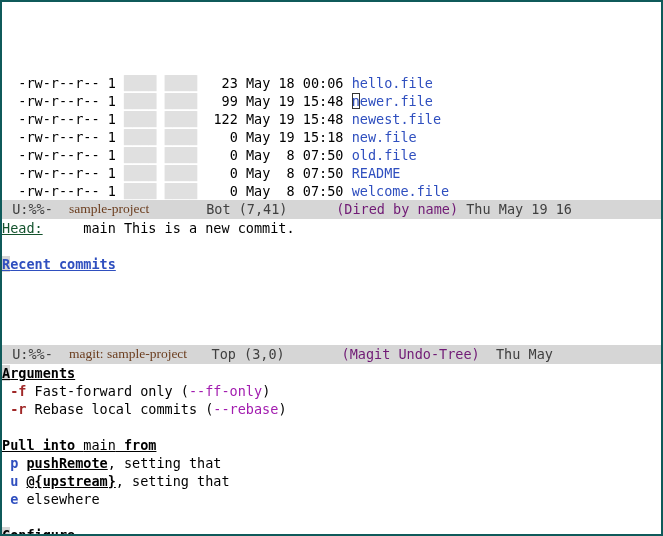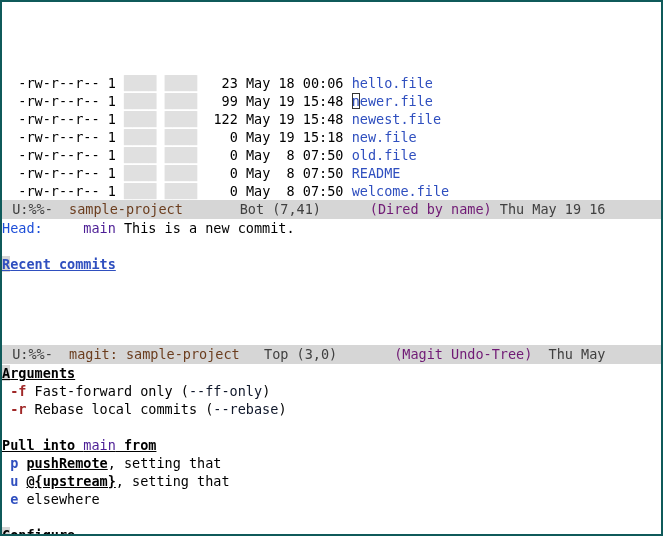--- a/index.html
+++ b/index.html
@@ -13,31 +13,31 @@
     border:2px solid #0f5a5a;
     overflow:hidden;
     white-space:pre;
   }
   .row { display:block; height:18px; }
   .modeline {
     background:#d6d6d6; color:#404040;
     height:19px; padding-left:2px;
     display:flex; overflow:hidden;
   }
-  .modeline .buf { color:#6b3d1e; }
+  .modeline .buf { color:#6b3d1e;font-family:Liberation Serif, serif; }
   .modeline .term { color:#701a75; }
   .obsc { background:#e0e0e0; color:#e0e0e0; border-radius:2px; }
   .dirname { color:#2f4fbf; }
   .cursor { outline:1px solid #333; outline-offset:-1px; }
-  .head-k  { color:#1d4ed8; }
-  .branch  { color:#4c1d95; }
+  .head-k  { color:#14532d;text-decoration:underline; }
+  .branch  { color:#000000; }
   .sect    { color:#2f4fbf; font-weight:bold; text-decoration:underline;text-align:center; }
   .sect .hi { background:#d6d6d6; }
   .argkey  { color:#a02828; font-weight:bold; }
-  .argdim  { color:#0f172a; }
+  .argdim  { color:#a21caf; }
   .black-b { font-weight:bold; color:#000;text-decoration:underline; }
   .black-b .hi { background:#d6d6d6; }
   .cfgkeyb { color:#2f4fbf; font-weight:bold; }
 </style>
 </head>
 <body>
 
 
 
 <div id="app"><div class="row">  <span>-rw-r--r--</span> <span>1</span> <span><span class="obsc">████</span></span> <span><span class="obsc">████</span></span> <span>  23</span> <span>May 18 00:06</span> <span class="dirname">hello.file</span></div><div class="row">  <span>-rw-r--r--</span> <span>1</span> <span><span class="obsc">████</span></span> <span><span class="obsc">████</span></span> <span>  99</span> <span>May 19 15:48</span> <span class="dirname"><span class="cursor">n</span>ewer.file</span></div><div class="row">  <span>-rw-r--r--</span> <span>1</span> <span><span class="obsc">████</span></span> <span><span class="obsc">████</span></span> <span> 122</span> <span>May 19 15:48</span> <span class="dirname">newest.file</span></div><div class="row">  <span>-rw-r--r--</span> <span>1</span> <span><span class="obsc">████</span></span> <span><span class="obsc">████</span></span> <span>   0</span> <span>May 19 15:18</span> <span class="dirname">new.file</span></div><div class="row">  <span>-rw-r--r--</span> <span>1</span> <span><span class="obsc">████</span></span> <span><span class="obsc">████</span></span> <span>   0</span> <span>May  8 07:50</span> <span class="dirname">old.file</span></div><div class="row">  <span>-rw-r--r--</span> <span>1</span> <span><span class="obsc">████</span></span> <span><span class="obsc">████</span></span> <span>   0</span> <span>May  8 07:50</span> <span class="dirname">README</span></div><div class="row">  <span>-rw-r--r--</span> <span>1</span> <span><span class="obsc">████</span></span> <span><span class="obsc">████</span></span> <span>   0</span> <span>May  8 07:50</span> <span class="dirname">welcome.file</span></div><div class="modeline"><span> U:%%-  </span><span class="buf">sample-project</span><span>       Bot (7,41)      </span><span class="term">(Dired by name)</span><span> Thu May 19 16</span></div><div class="row"><span class="head-k">Head:</span><span>     </span><span class="branch">main</span><span> This is a new commit.</span></div><div class="row"> </div><div class="row"><span class="sect"><span class="hi">R</span><span>ecent commits</span></span></div><div class="row"> </div><div class="row"> </div><div class="row"> </div><div class="row"> </div><div class="modeline"><span> U:%%-  </span><span class="buf">magit: sample-project</span><span>   Top (3,0)       </span><span class="term">(Magit Undo-Tree)</span><span>  Thu May</span></div><div class="row black-b"><span class="hi">A</span><span>rguments</span></div><div class="row"> <span class="argkey">-f</span><span> Fast-forward only (</span><span class="argdim">--ff-only</span><span>)</span></div><div class="row"> <span class="argkey">-r</span><span> Rebase local commits (</span><span class="argdim">--rebase</span><span>)</span></div><div class="row"> </div><div class="row black-b"><span>Pull into </span><span class="branch" style="font-weight:normal">main</span><span> from</span></div><div class="row"> <span class="cfgkeyb">p</span> <span class="black-b">pushRemote</span><span>, setting that</span></div><div class="row"> <span class="cfgkeyb">u</span> <span class="black-b">@{upstream}</span><span>, setting that</span></div><div class="row"> <span class="cfgkeyb">e</span> <span>elsewhere</span></div><div class="row"> </div><div class="row black-b"><span class="hi">C</span><span>onfigure</span></div></div>

